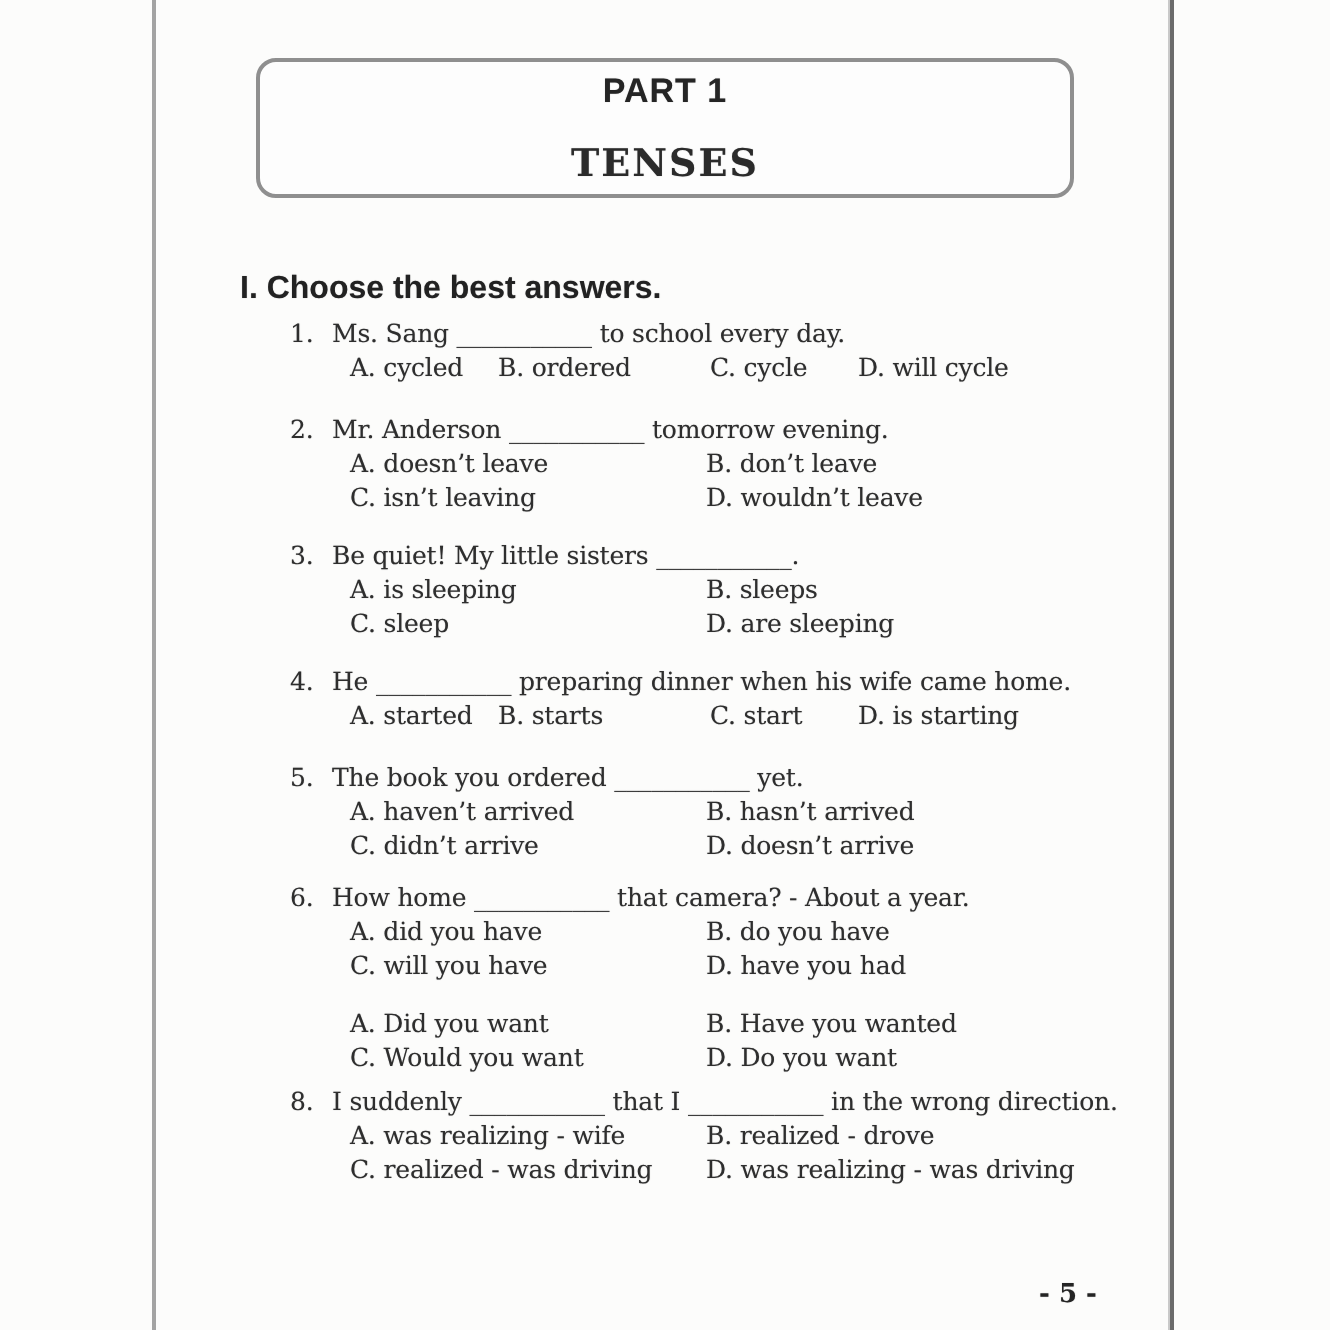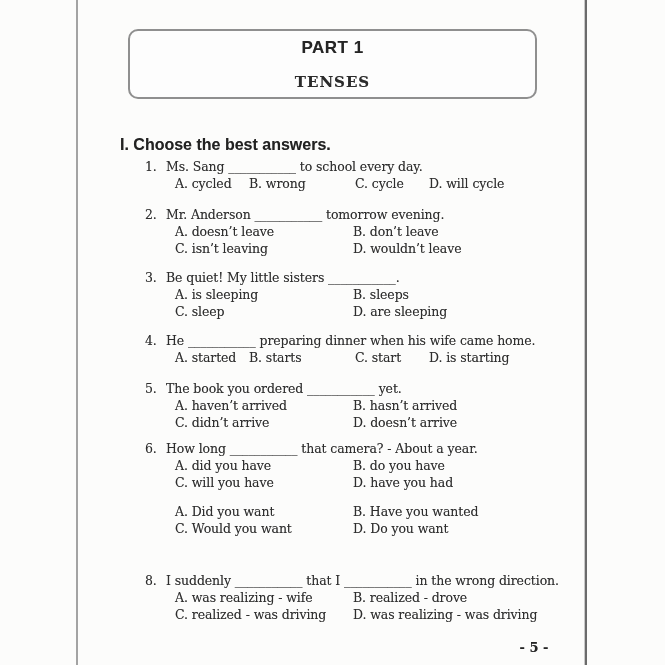--- a/index.html
+++ b/index.html
@@ -19,33 +19,33 @@
     border:2px solid #8f8f8f;border-radius:10px;background:#fdfdfd;
     display:flex;flex-direction:column;align-items:center;justify-content:center;
     gap:3px;
   }
   .part-title{
     font-family:"Liberation Sans", sans-serif;
     font-weight:bold;font-size:17px;letter-spacing:0.5px;color:#252525;
   }
   .part-subtitle{
     font-family:"DejaVu Serif", serif;
-    font-weight:bold;font-size:15px;letter-spacing:1px;color:#2b2b2b;margin-top:12px;
+    font-weight:bold;font-size:19px;letter-spacing:1px;color:#2b2b2b;margin-top:12px;
   }
   .section-heading{
     position:absolute;left:120px;top:136px;
     font-family:"Liberation Sans", sans-serif;
     font-weight:bold;font-size:16px;color:#222;
     white-space:nowrap;
   }
   .content{position:absolute;left:120px;top:0;width:465px;}
   .q-block{position:absolute;left:0;width:465px;font-size:12.5px;line-height:17px;}
   .q-block.q1{top:158px;} .q-block.q2{top:206px;} .q-block.q3{top:269px;}
   .q-block.q4{top:332px;} .q-block.q5{top:380px;} .q-block.q6{top:440px;}
-  .q-block.q7{top:503px;} .q-block.q8{top:572px;}
+  .q-block.q7{top:503px;} .q-block.q8{top:542px;}
   .q-line{white-space:nowrap;letter-spacing:-0.1px;}
   .q-num{display:inline-block;min-width:17px;margin-left:25px;}
   .q-text{margin-left:4px;}
   .opt-row{position:relative;height:17px;white-space:nowrap;letter-spacing:-0.1px;}
   .opt{position:absolute;top:0;}
   
   .col-a{left:55px;} .col-b{left:233px;}
   
   .c1{left:55px;} .c2{left:129px;} .c3{left:235px;} .c4{left:309px;}
   .page-number{
@@ -67,21 +67,21 @@
   </div>
 
   <div class="section-heading">I. Choose the best answers.</div>
 
   <div class="content">
 
     <div class="q-block q1">
       <div class="q-line"><span class="q-num">1.</span><span class="q-text">Ms. Sang ___________ to school every day.</span></div>
       <div class="opt-row">
         <span class="opt c1">A. cycled</span>
-        <span class="opt c2">B. wrong</span>
+        <span class="opt c2">B. ordered</span>
         <span class="opt c3">C. cycle</span>
         <span class="opt c4">D. will cycle</span>
       </div>
     </div>
 
     <div class="q-block q2">
       <div class="q-line"><span class="q-num">2.</span><span class="q-text">Mr. Anderson ___________ tomorrow evening.</span></div>
       <div class="opt-row">
         <span class="opt col-a">A. doesn’t leave</span>
         <span class="opt col-b">B. don’t leave</span>
@@ -120,21 +120,21 @@
         <span class="opt col-a">A. haven’t arrived</span>
         <span class="opt col-b">B. hasn’t arrived</span>
       </div>
       <div class="opt-row">
         <span class="opt col-a">C. didn’t arrive</span>
         <span class="opt col-b">D. doesn’t arrive</span>
       </div>
     </div>
 
     <div class="q-block q6">
-      <div class="q-line"><span class="q-num">6.</span><span class="q-text">How long ___________ that camera? - About a year.</span></div>
+      <div class="q-line"><span class="q-num">6.</span><span class="q-text">How home ___________ that camera? - About a year.</span></div>
       <div class="opt-row">
         <span class="opt col-a">A. did you have</span>
         <span class="opt col-b">B. do you have</span>
       </div>
       <div class="opt-row">
         <span class="opt col-a">C. will you have</span>
         <span class="opt col-b">D. have you had</span>
       </div>
     </div>
 

